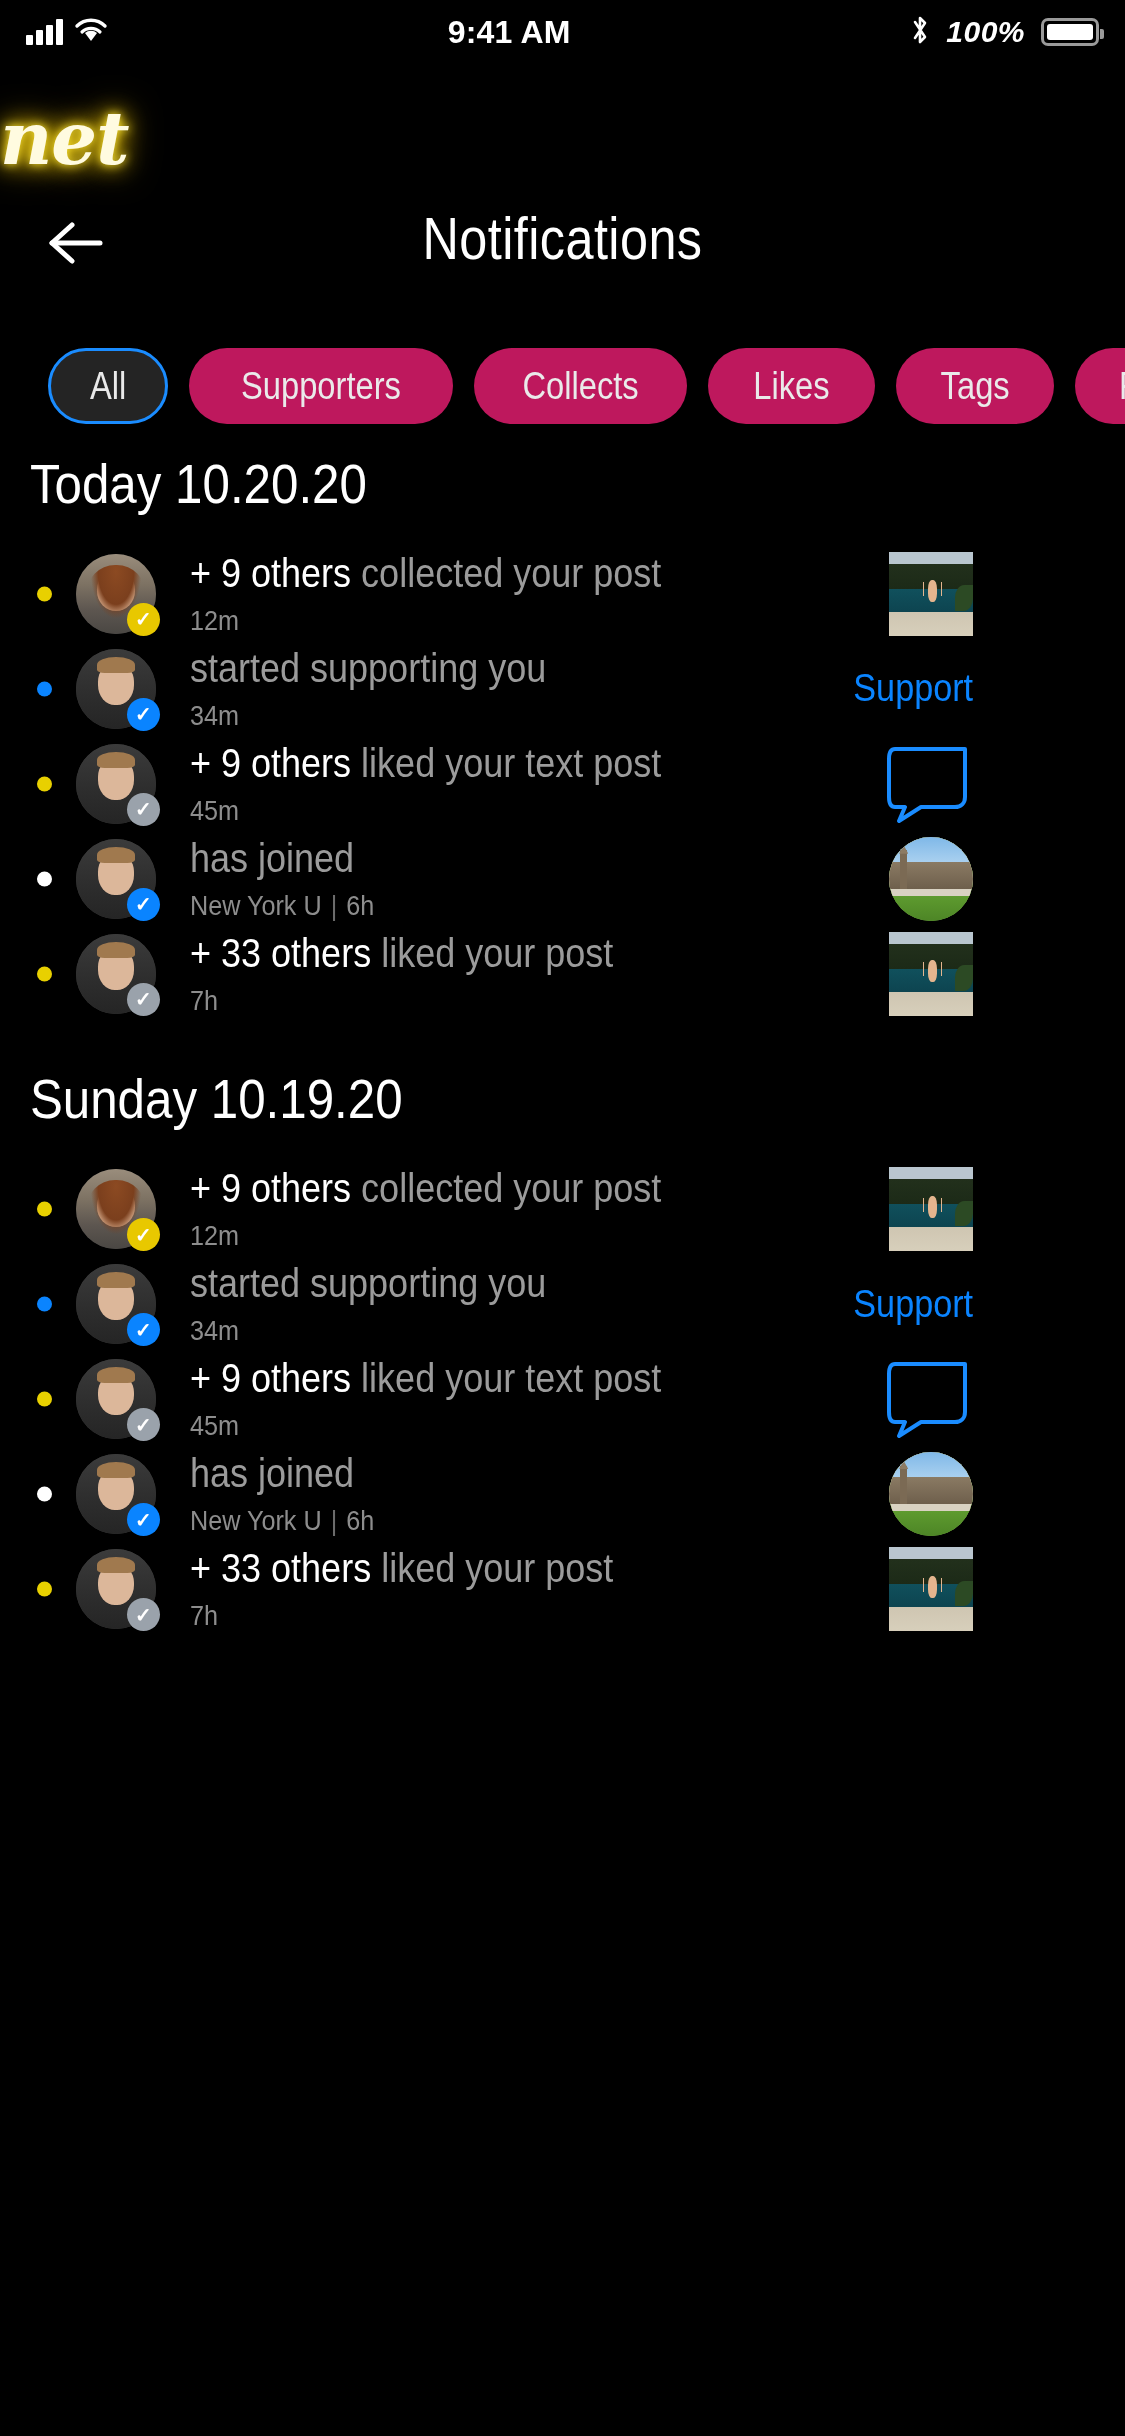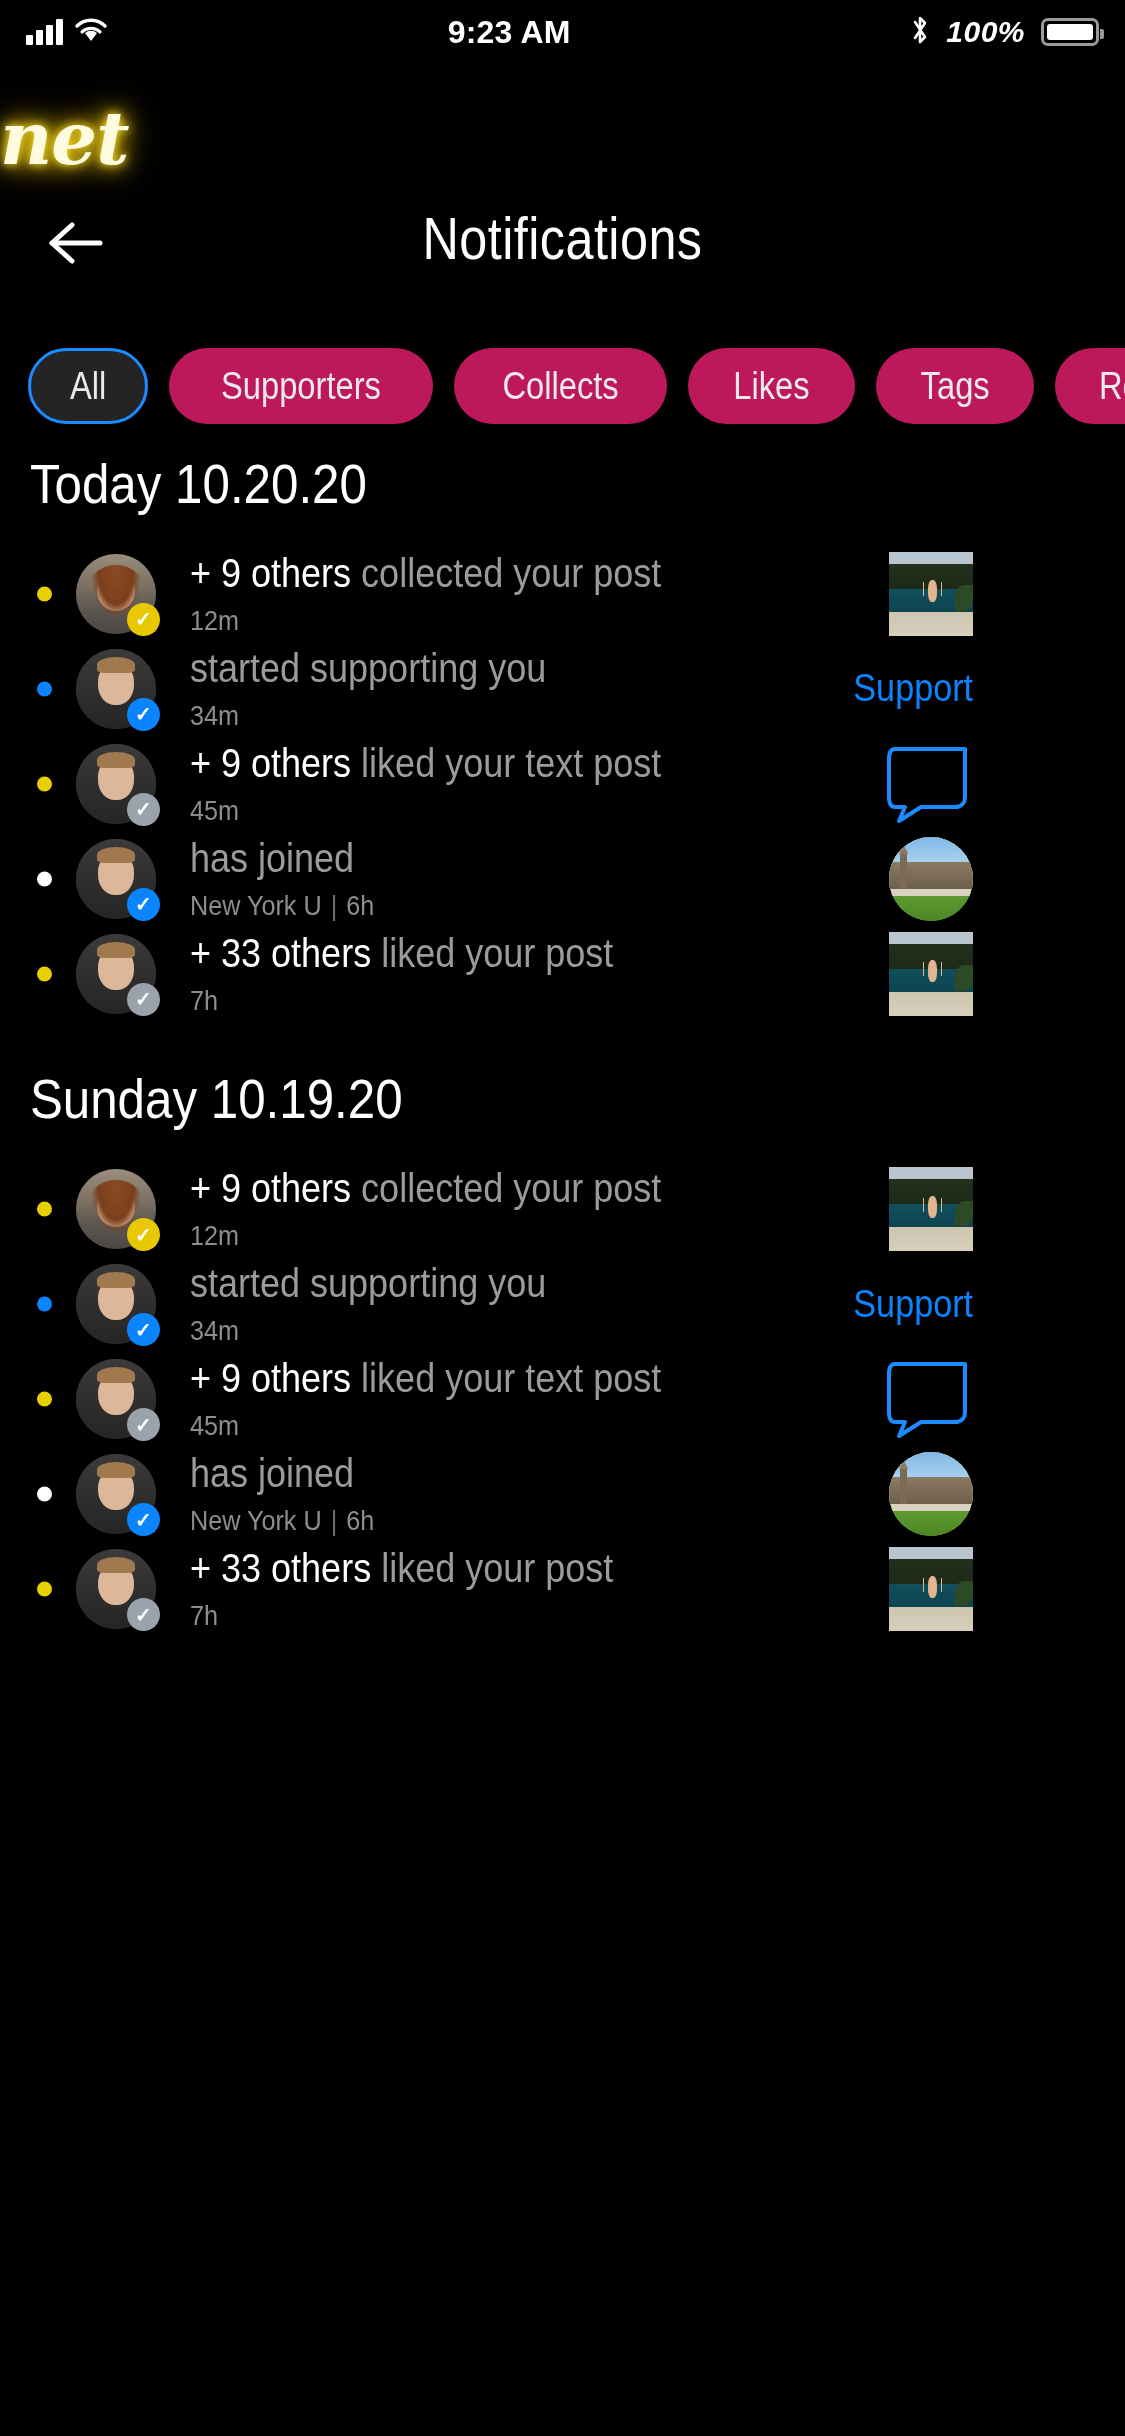--- a/index.html
+++ b/index.html
@@ -57,21 +57,21 @@
     position: absolute; left: 0; width: 1125px; text-align: center; top: 0;
     font-size: 60px; font-weight: 400; color: #fff;
     font-family: "Liberation Sans Narrow","Liberation Sans", sans-serif;
     transform: scaleX(0.84); transform-origin: center top;
     letter-spacing: 0.5px; line-height: 74px;
   }
 
   
   .chips {
     position: absolute; top: 338px; left: 0; width: 1125px; height: 96px;
-    display: flex; align-items: center; gap: 21px; padding-left: 28px;
+    display: flex; align-items: center; gap: 21px; padding-left: 48px;
     overflow: hidden;
   }
   .chip {
     flex: 0 0 auto; height: 76px; min-width: 0;
     padding: 0 36px; border-radius: 40px;
     background: #be185d; border: 3px solid transparent;
     display: flex; align-items: center; justify-content: center;
     cursor: pointer;
   }
   .chip span {
@@ -198,21 +198,21 @@
         </span>
       <span>
         <svg width="34" height="26" viewBox="0 0 34 26">
           <path d="M17 24 L11 16 A9 9 0 0 1 23 16 Z" fill="#fff"></path>
           <path d="M3 9 A20 20 0 0 1 31 9" stroke="#fff" stroke-width="3.4" fill="none" stroke-linecap="round"></path>
           <path d="M8 15 A13 13 0 0 1 26 15" stroke="#fff" stroke-width="3.2" fill="none" stroke-linecap="round"></path>
         </svg>
       </span>
     </div>
     <div class="sb-center">
-      <span class="sb-time">9:23 AM</span>
+      <span class="sb-time">9:41 AM</span>
     </div>
     <div class="sb-right">
       <span>
         <svg width="20" height="32" viewBox="0 0 20 32">
           <path d="M5 8 L15 23 L10 28 L10 4 L15 9 L5 24" stroke="#fff" stroke-width="2.6" fill="none" stroke-linejoin="round" stroke-linecap="round"></path>
         </svg>
       </span>
       <span class="sb-pct">100%</span>
       <span class="battery">
           <span></span>

